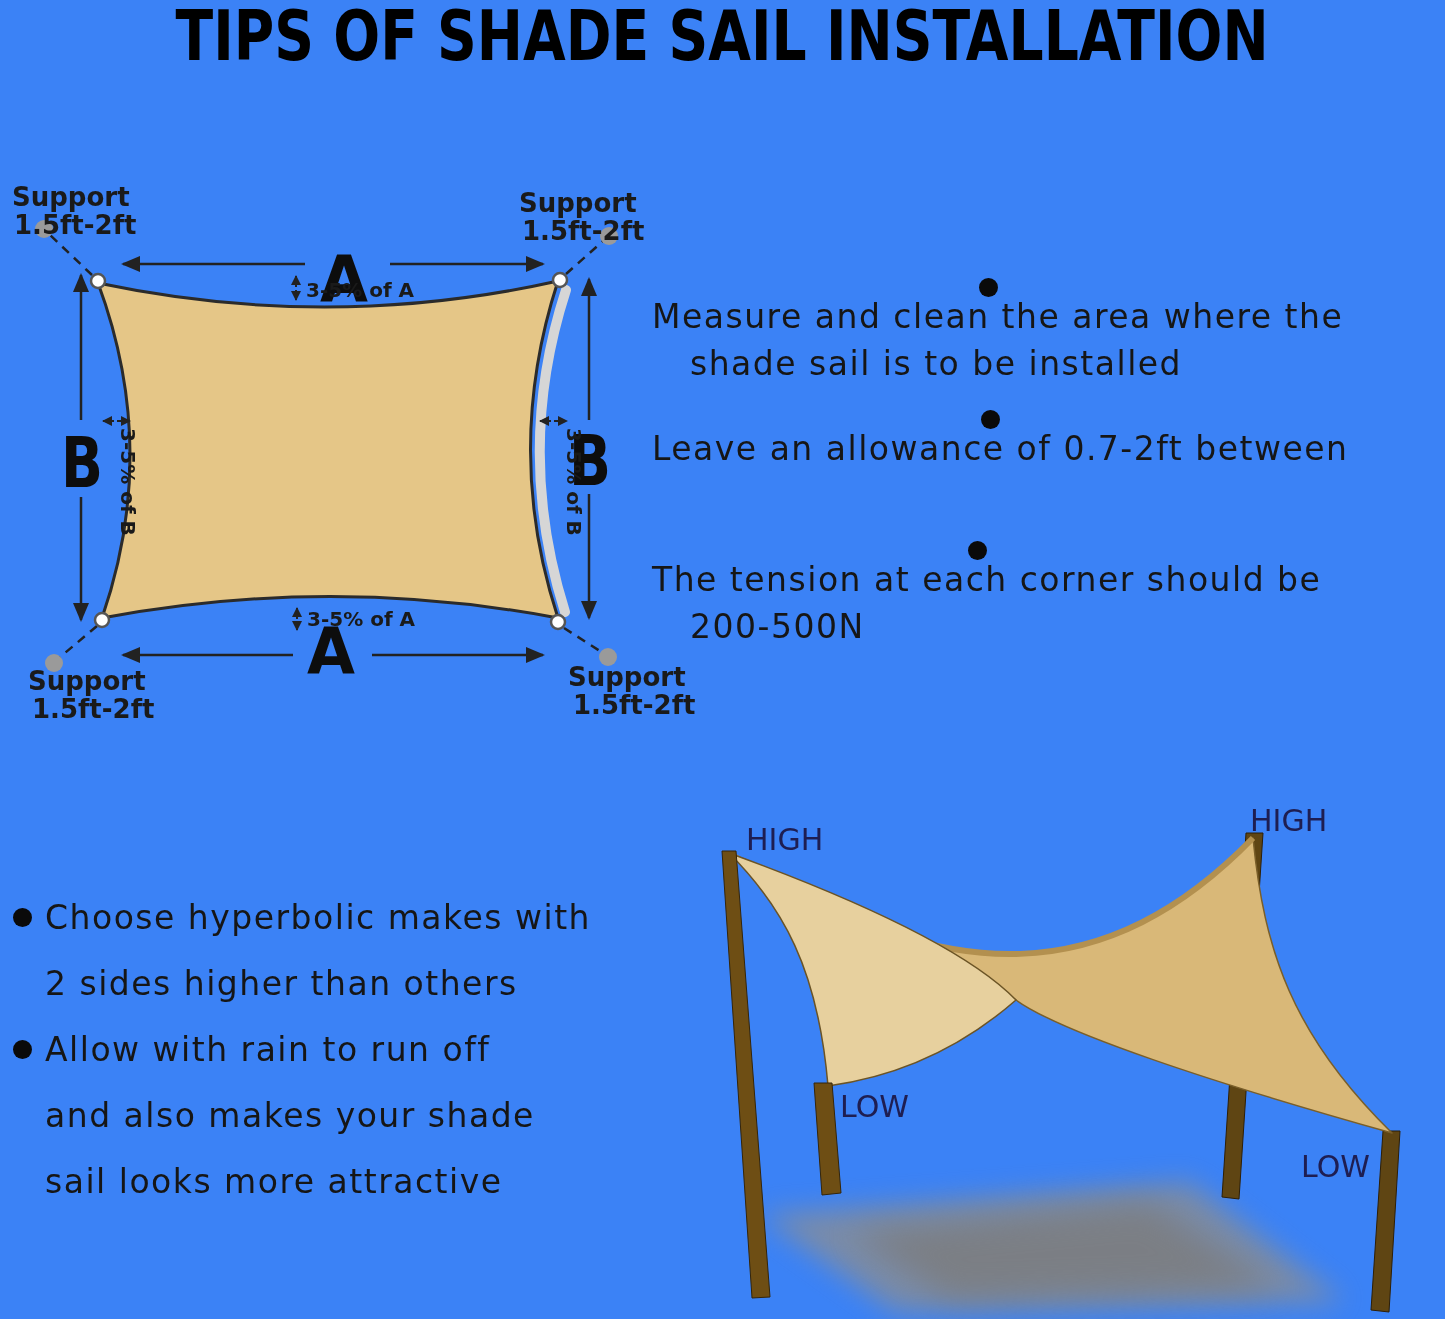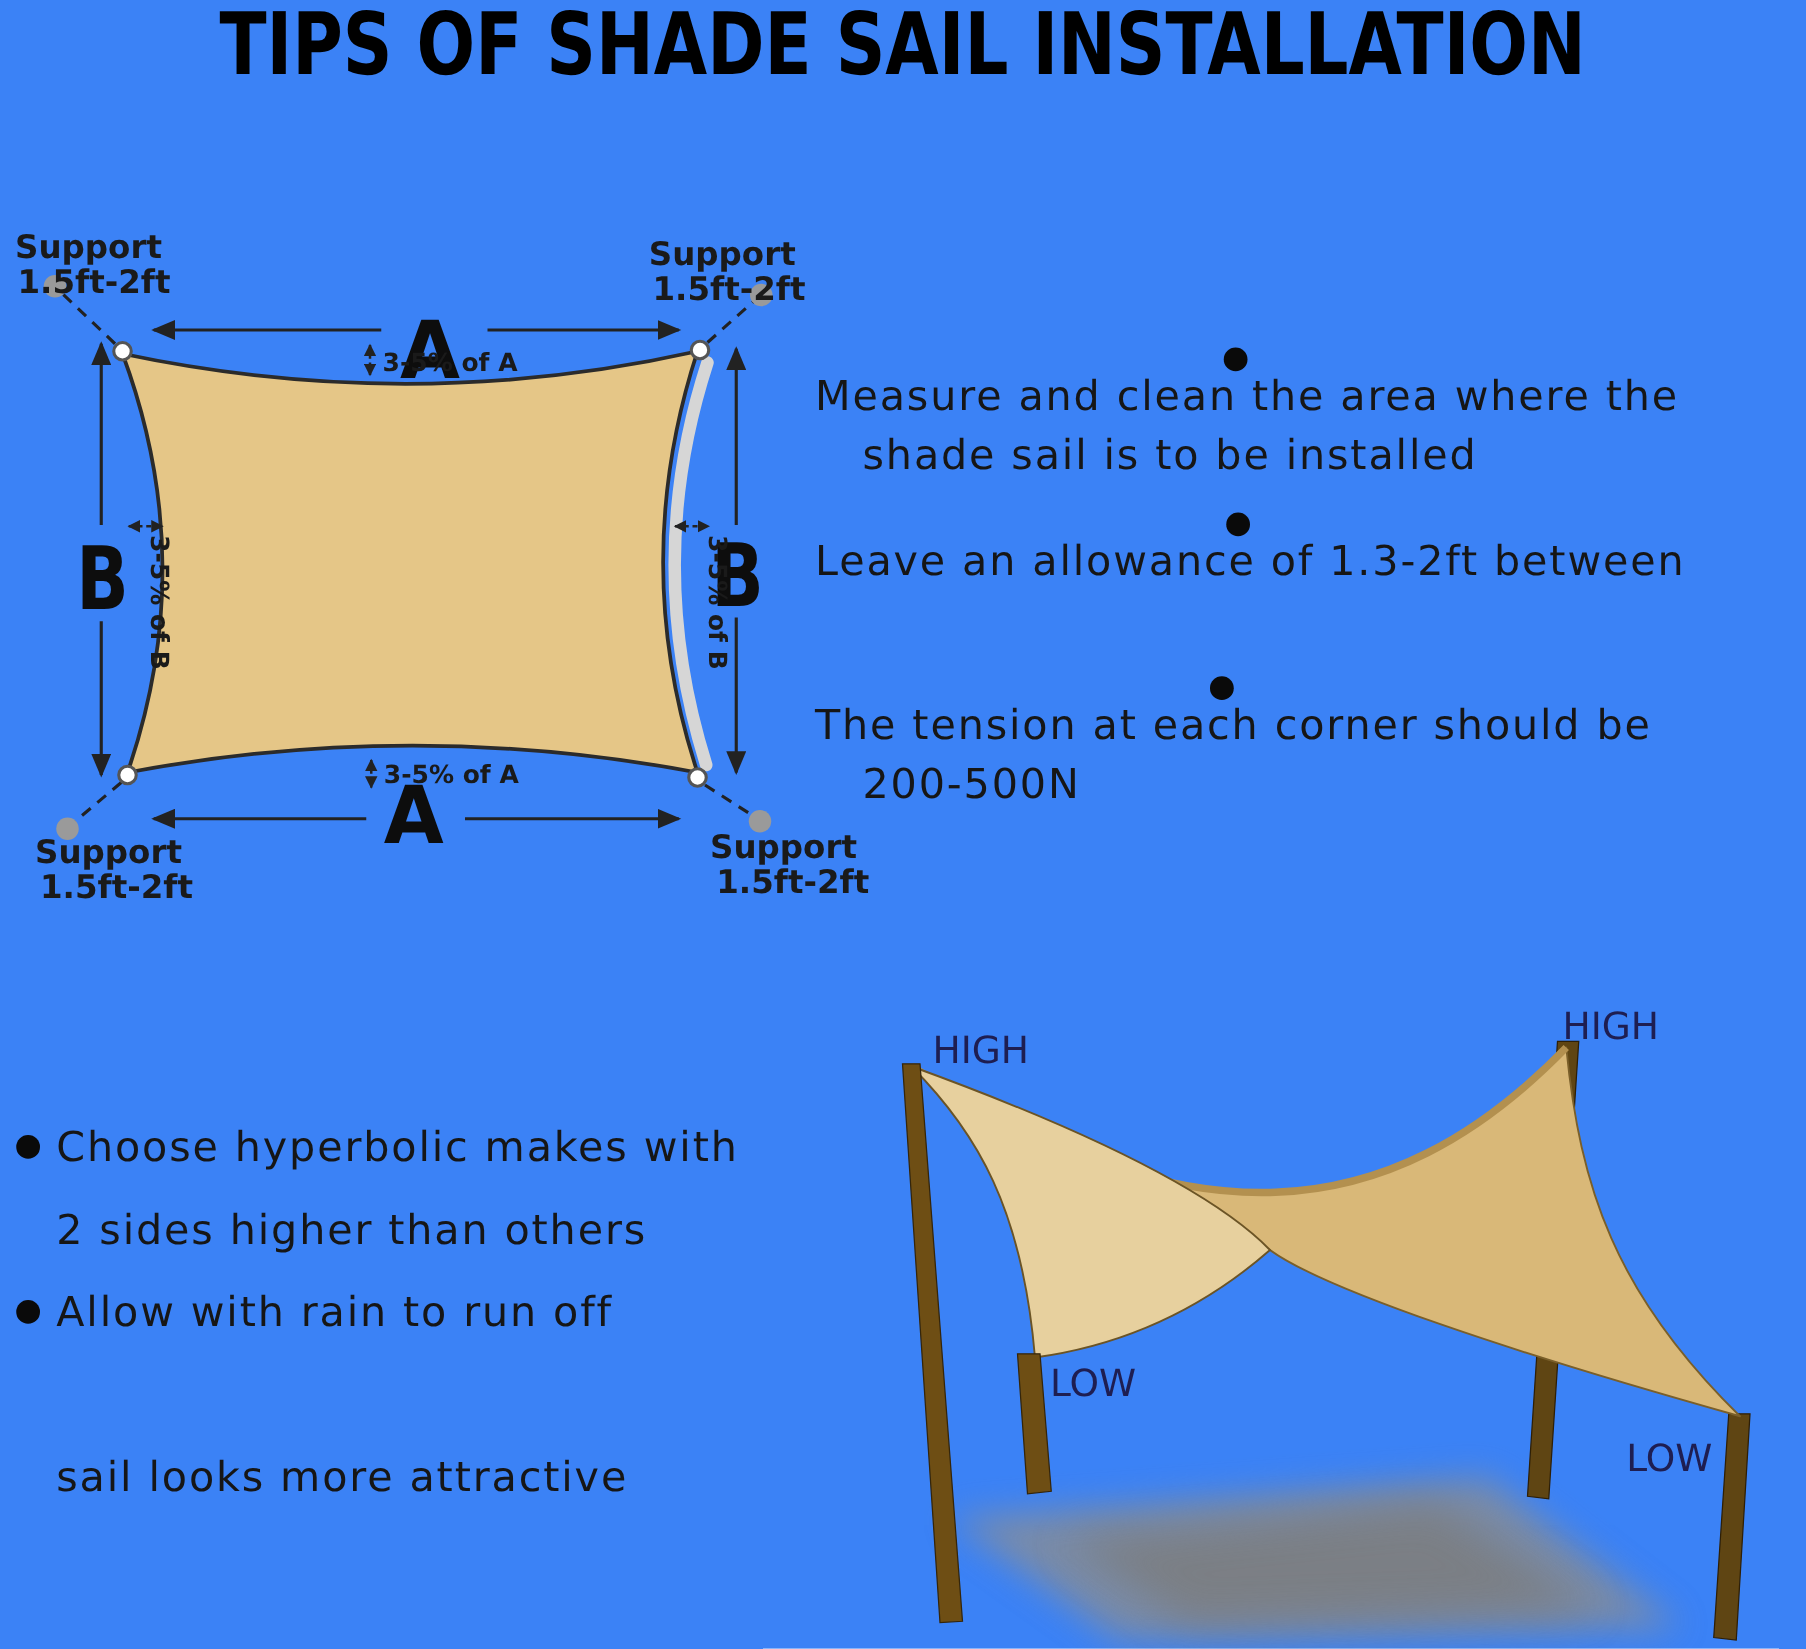--- a/index.html
+++ b/index.html
@@ -103,40 +103,43 @@
 
   <div class="tline right" style="top:278px;">
     <span class="dot"></span>
     <span>Measure and clean the area where the</span>
   </div>
   <div class="tline right nob" style="top:344px;">
     <span>shade sail is to be installed</span>
   </div>
   <div class="tline right" style="top:410px;">
     <span class="dot"></span>
-    <span>Leave an allowance of 1.3-2ft between</span>
+    <span>Leave an allowance of 0.7-2ft between</span>
   </div>
   <div class="tline right" style="top:541px;">
     <span class="dot"></span>
     <span>The tension at each corner should be</span>
   </div>
   <div class="tline right nob" style="top:607px;">
     <span>200-500N</span>
   </div>
 
   <div class="tline left" style="top:897px;">
     <span class="dot"></span>
     <span>Choose hyperbolic makes with</span>
   </div>
   <div class="tline left nob" style="top:963px;">
     <span>2 sides higher than others</span>
   </div>
   <div class="tline left" style="top:1029px;">
     <span class="dot"></span>
     <span>Allow with rain to run off</span>
+  </div>
+  <div class="tline left nob" style="top:1095px;">
+    <span>and also makes your shade</span>
   </div>
   <div class="tline left nob" style="top:1161px;align-items:center;">
     <span>sail looks more attractive</span>
   </div>
 
   <svg style="left:640px;top:780px;" width="805" height="539" viewBox="640 780 805 539">
 
     <polygon points="760,1215 1190,1182 1345,1302 895,1312" opacity="0.75" style="filter:blur(14px);" fill="#8f8f8f"></polygon>
     <polygon points="850,1232 1150,1202 1280,1288 950,1300" fill="#7c7c7c" opacity="0.8" style="filter:blur(16px);"></polygon>
 

